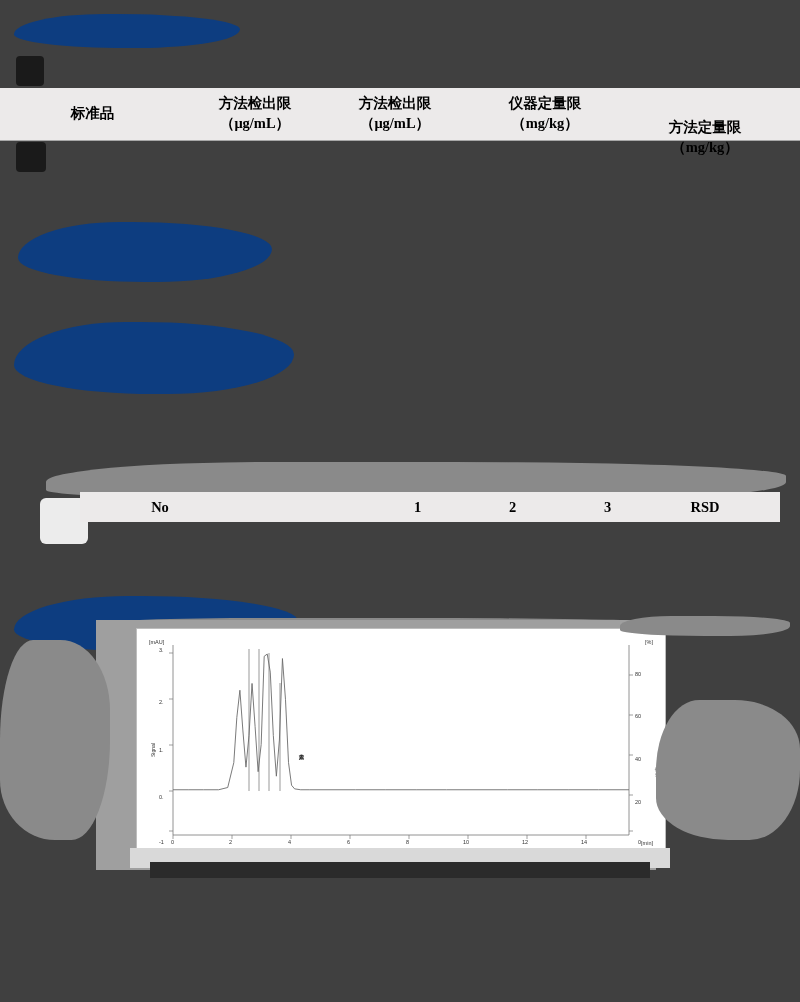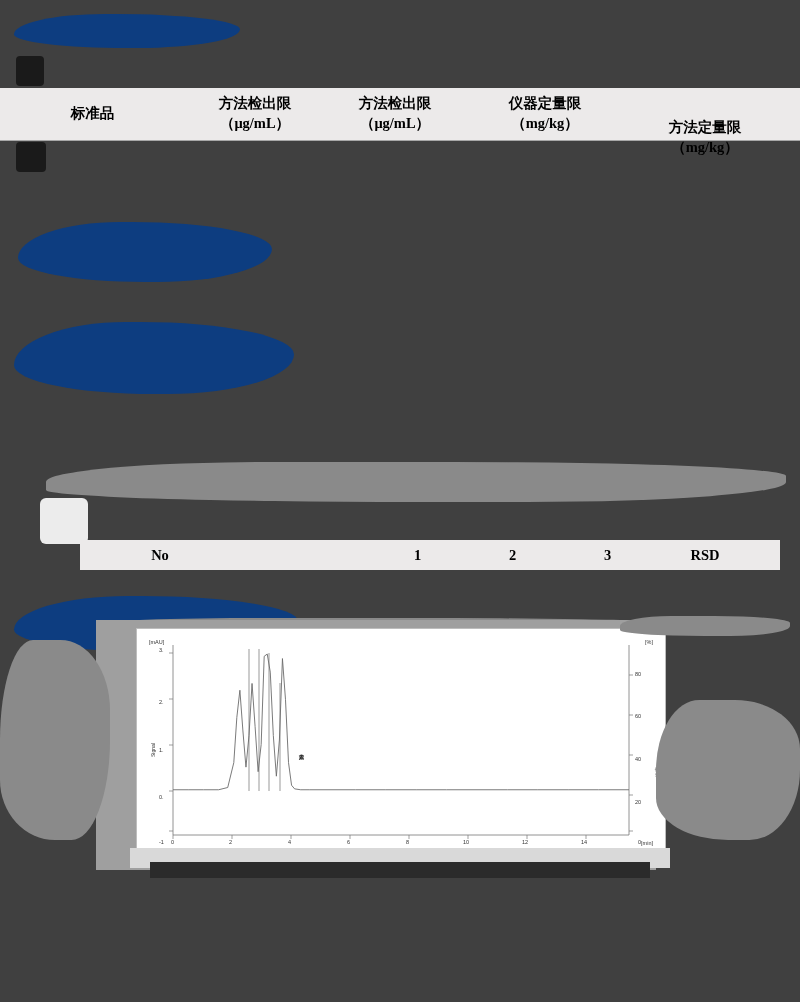--- a/index.html
+++ b/index.html
@@ -76,21 +76,20 @@
   .tbl2 {
     position: absolute;
     left: 80px;
     top: 492px;
     width: 700px;
     height: 30px;
     background: #eceaea;
     display: flex;
     align-items: center;
     color: #000000;
-    margin-top: 48px;
   }
   .tbl2 .cell {
     text-align: center;
     font-weight: bold;
     font-size: 14.5px;
   }
   .tbl2 .h0 { width: 160px; }
   .tbl2 .h1 { width: 130px; }
   .tbl2 .h2 { width: 95px; }
   .tbl2 .h3 { width: 95px; }

